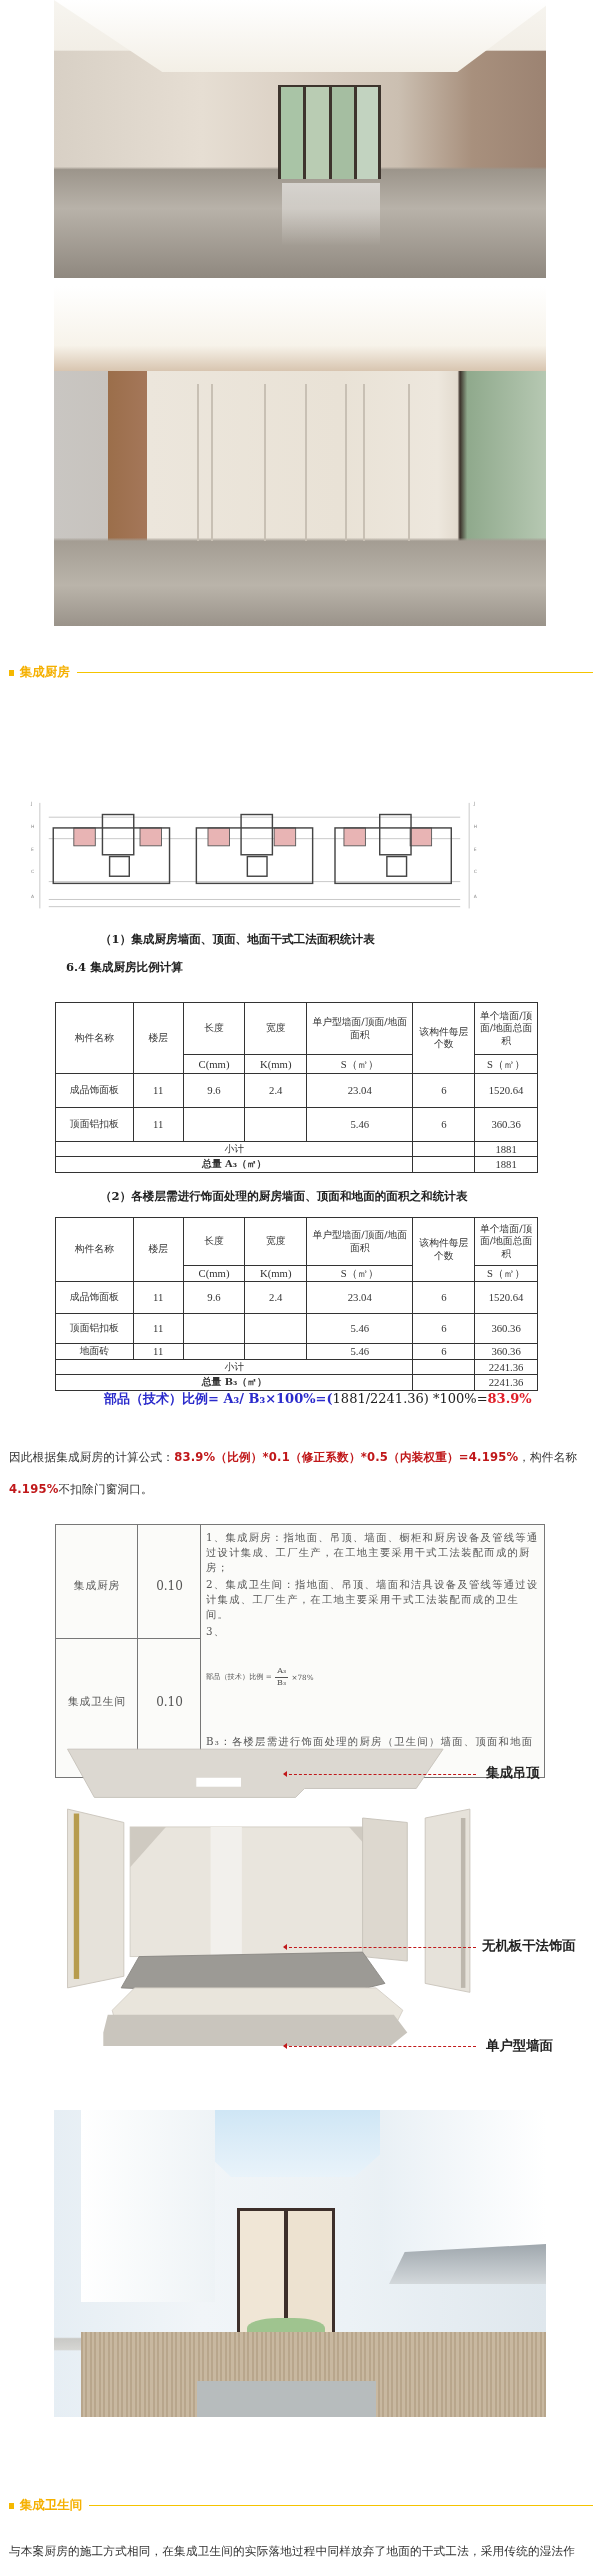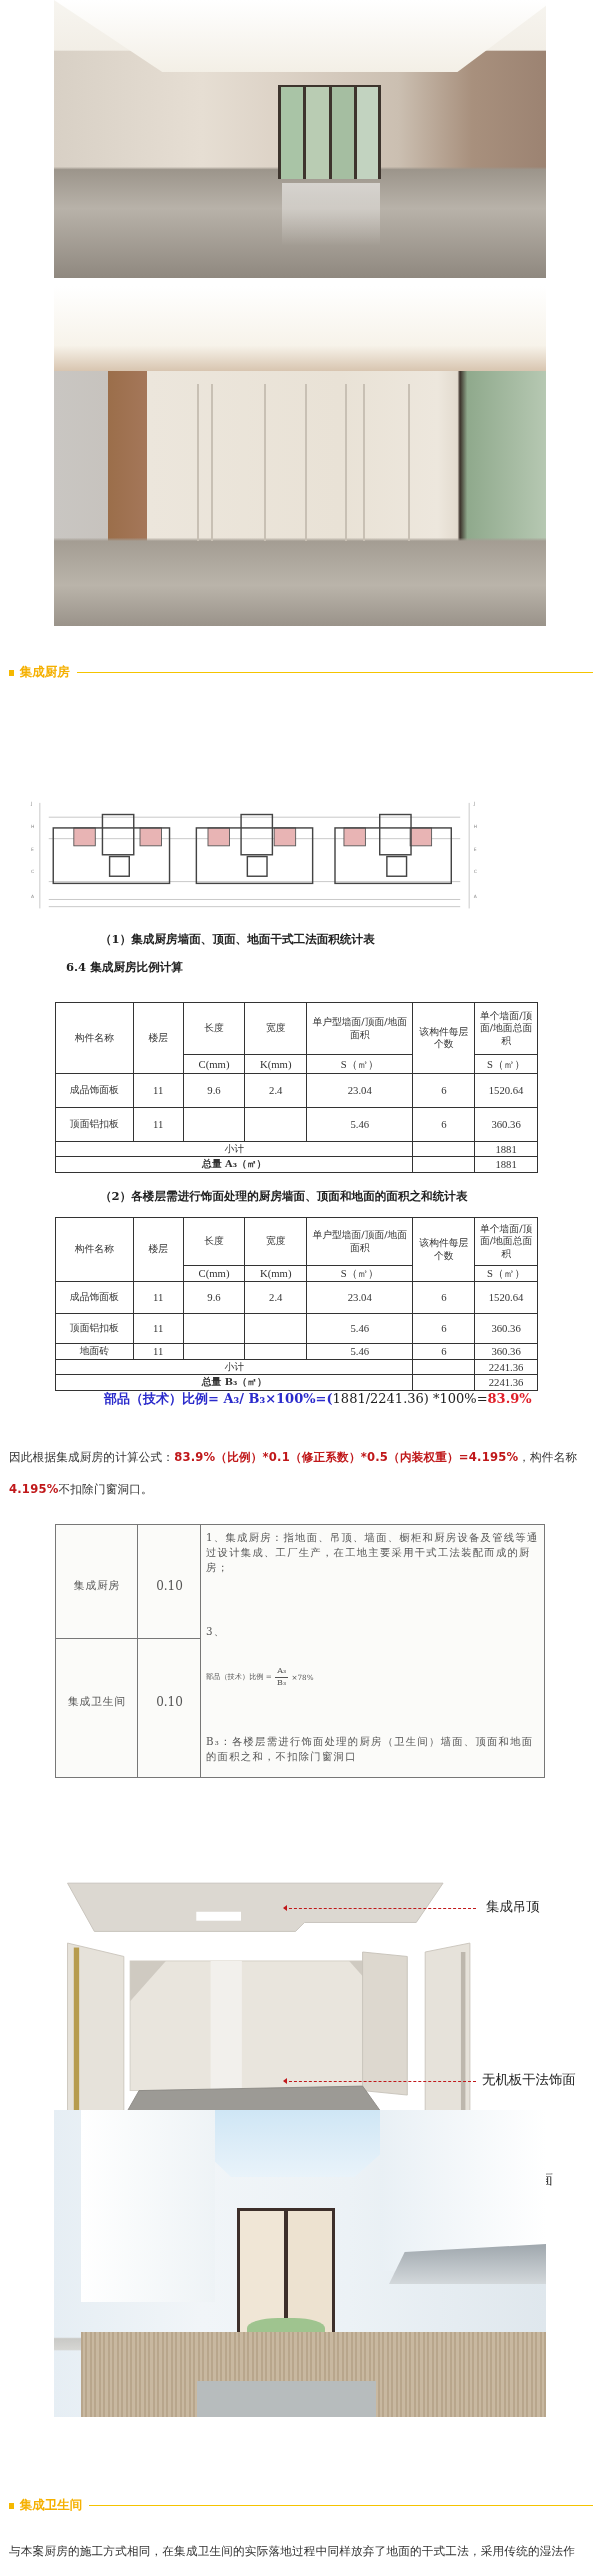--- a/index.html
+++ b/index.html
@@ -64,21 +64,21 @@
   .spec .c2 { position: absolute; left: 82px; width: 63px; top: 0; bottom: 0; border-right: 0.9px solid #777; }
   .spec .hr { position: absolute; left: 0; width: 145px; top: 113px; height: 0.9px; background: #777; }
   .spec .lab { position: absolute; width: 82px; text-align: center; font-size: 10.7px; letter-spacing: 0.9px; }
   .spec .val { position: absolute; left: 82px; width: 63px; text-align: center; font-size: 12px; }
   .spec .desc { position: absolute; left: 150px; right: 5.4px; font-size: 10.3px; line-height: 15px; letter-spacing: 1.3px; }
   .spec .frac { position: absolute; left: 150px; top: 141px; font-size: 7.2px; display: flex; align-items: center; gap: 1.8px; letter-spacing: 0; }
   .spec .frac .fr { display: inline-flex; flex-direction: column; align-items: center; font-size: 8px; line-height: 10.7px; margin: 0 1.8px; }
   .spec .frac .fr .line { width: 12.5px; height: 0.9px; background: #555; }
 
   
-  .explode { position: absolute; left: 54px; top: 1876px; width: 492px; height: 304px; }
+  .explode { position: absolute; left: 54px; top: 1742px; width: 492px; height: 304px; font-weight: bold; }
   .explode .lbl { position: absolute; font-family: "DejaVu Serif","Liberation Serif",serif; font-size: 13.4px; color: #222; white-space: nowrap; }
   .explode .arrow { position: absolute; height: 0; border-top: 1.3px dashed #c0181a; }
   .explode .arrow::before { content: ""; position: absolute; left: -3.6px; top: -4px; border: 3.1px solid transparent; border-right: 4.5px solid #c0181a; }
 
   
   .kitchen { position: absolute; left: 54px; top: 2110px; width: 492px; height: 307px; overflow: hidden;
     background:
       linear-gradient(180deg, transparent 74%, #c9c9c6 74.5%, #d6d6d3 78%, transparent 78.5%),
       linear-gradient(90deg, #e6eef4 0%, #f1f5f8 30%, #ecf2f6 60%, #dfe7ed 100%); }
   .kitchen .ceil { position:absolute; left: 107px; top: 0; width: 269px; height: 67px; background: linear-gradient(180deg,#cfe6f5,#e9f3fa); clip-path: polygon(0 0,100% 0,72% 100%,26% 100%); }
@@ -306,20 +306,21 @@
 
   <div class="spec">
     <div class="c1"></div>
     <div class="c2"></div>
     <div class="hr"></div>
     <div class="lab" style="top:54px">集成厨房</div>
     <div class="val" style="top:54px">0.10</div>
     <div class="lab" style="top:170px">集成卫生间</div>
     <div class="val" style="top:170px">0.10</div>
     <div class="desc" style="top:5.4px">1、集成厨房：指地面、吊顶、墙面、橱柜和厨房设备及管线等通过设计集成、工厂生产，在工地主要采用干式工法装配而成的厨房；</div>
+    <div class="desc" style="top:52px">2、集成卫生间：指地面、吊顶、墙面和洁具设备及管线等通过设计集成、工厂生产，在工地主要采用干式工法装配而成的卫生间。</div>
     <div class="desc" style="top:99px">3、</div>
     <div class="frac">
       <span>部品（技术）比例 =</span>
       <span class="fr">
         <span>A₃</span>
         <span class="line"></span>
         <span>B₃</span>
       </span>
       <span>×78%</span>
     </div>

